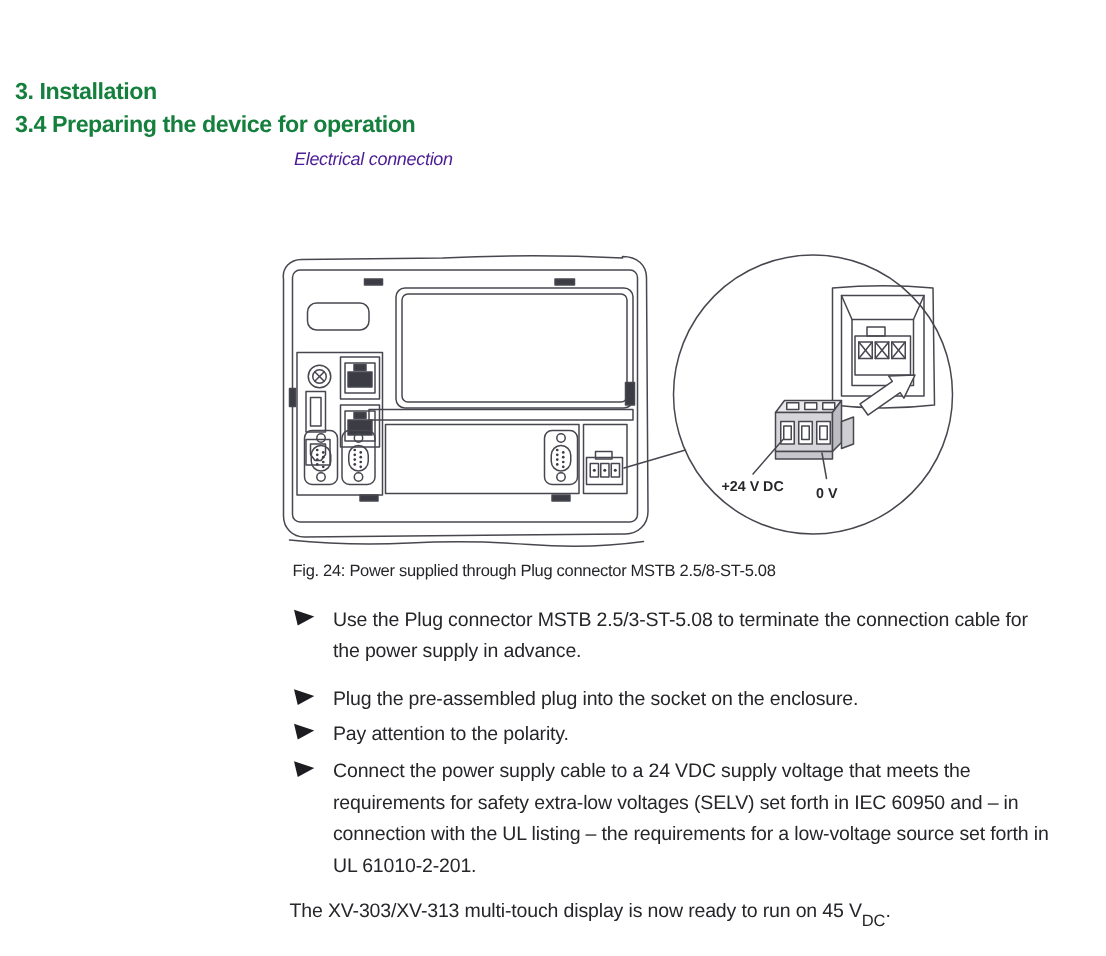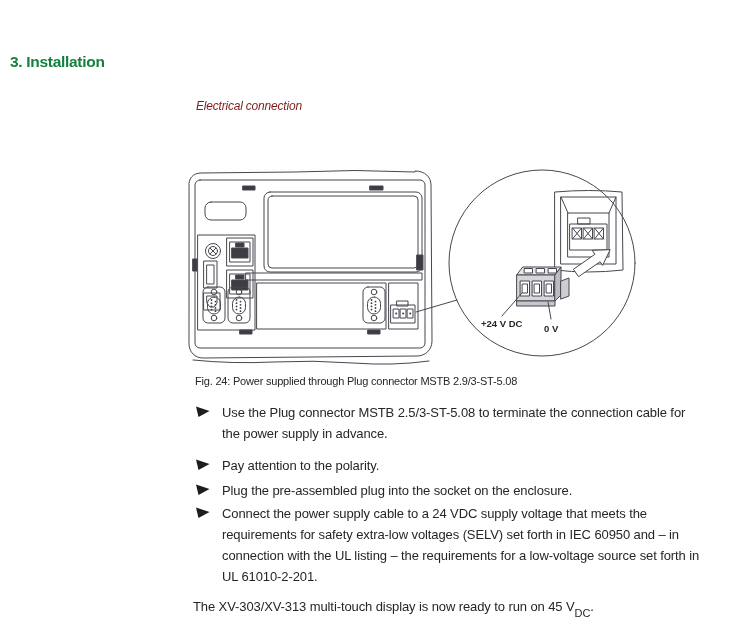--- a/index.html
+++ b/index.html
@@ -7,21 +7,21 @@
     width:737px;height:637px;position:relative;background:#ffffff;
     font-family:"Liberation Sans",sans-serif;color:#26262a;overflow:hidden;
   }
   .heading{
     position:absolute;left:10px;top:5px;
     font-size:15.5px;font-weight:bold;line-height:22px;
     letter-spacing:-0.3px;color:#15803d;white-space:pre-line;margin-top:46px;
   }
   .sidenote{
     position:absolute;left:196px;top:99px;
-    font-style:italic;font-size:12px;letter-spacing:-0.2px;color:#7f1d1d;
+    font-style:italic;font-size:12px;letter-spacing:-0.2px;color:#4c1d95;
   }
   .diagram{position:absolute;left:185px;top:163px;width:500px;height:202px;}
   .caption{
     position:absolute;left:195px;top:375px;
     font-size:11px;letter-spacing:-0.2px;color:#26262a;
   }
   .steps{
     position:absolute;left:196px;top:402px;width:505px;
   }
   .step{display:flex;align-items:flex-start;margin-bottom:11px;}
@@ -35,21 +35,21 @@
   .closing{
     position:absolute;left:193px;top:599px;
     font-size:13px;letter-spacing:-0.1px;color:#26262a;
   }
   .closing sub{font-size:11px;position:relative;top:2px;left:0;}
   svg text{font-family:"Liberation Sans",sans-serif;}
 </style>
 </head>
 <body>
 
-<div class="heading"><span>3. Installation</span><br></div>
+<div class="heading"><span>3. Installation</span><br><span>3.4 Preparing the device for operation</span></div>
 
 <div class="sidenote">Electrical connection</div>
 
 <svg class="diagram" viewBox="0 0 500 202" xmlns="http://www.w3.org/2000/svg">
   <g stroke="#47474f" stroke-width="1" fill="none" stroke-linejoin="round" stroke-linecap="round">
 
     <g>
 
       <path d="M4,23 C3,16 8,10 16,10 L110,9 q60,-3 120,0 L230,8 C240,8 246,14 246,22 L247,178 C247,187 240,193 232,193 L18,195 C10,195 4,189 4,181 Z"></path>
       <path d="M8,197 q40,4 80,2 t80,1 t76,-2"></path>
@@ -214,41 +214,41 @@
       </g>
 
       <line x1="317" y1="153" x2="337" y2="130"></line>
       <line x1="366" y1="156" x2="363" y2="139"></line>
       <text x="296" y="164" font-size="9.5" font-weight="bold" fill="#26262a" stroke="none">+24 V DC</text>
       <text x="359" y="169" font-size="9.5" font-weight="bold" fill="#26262a" stroke="none">0 V</text>
     </g>
   </g>
 </svg>
 
-<div class="caption">Fig. 24: Power supplied through Plug connector MSTB 2.9/3-ST-5.08</div>
+<div class="caption">Fig. 24: Power supplied through Plug connector MSTB 2.5/8-ST-5.08</div>
 
 <div class="steps">
   <div class="step">
     <svg class="step-marker" width="14" height="12" viewBox="0 0 14 12">
         <polygon points="0,0.5 13.5,5 2.5,11" fill="#1d1d21"></polygon>
       </svg>
     <div class="step-text">Use the Plug connector MSTB 2.5/3-ST-5.08 to terminate the connection cable for the power supply in advance.</div>
   </div>
+  <div class="step tight">
+    <svg class="step-marker" width="14" height="12" viewBox="0 0 14 12">
+        <polygon points="0,0.5 13.5,5 2.5,11" fill="#1d1d21"></polygon>
+      </svg>
+    <div class="step-text">Plug the pre-assembled plug into the socket on the enclosure.</div>
+  </div>
   <div class="step med">
     <svg class="step-marker" width="14" height="12" viewBox="0 0 14 12">
         <polygon points="0,0.5 13.5,5 2.5,11" fill="#1d1d21"></polygon>
       </svg>
     <div class="step-text">Pay attention to the polarity.</div>
   </div>
-  <div class="step tight">
-    <svg class="step-marker" width="14" height="12" viewBox="0 0 14 12">
-        <polygon points="0,0.5 13.5,5 2.5,11" fill="#1d1d21"></polygon>
-      </svg>
-    <div class="step-text">Plug the pre-assembled plug into the socket on the enclosure.</div>
-  </div>
   <div class="step">
     <svg class="step-marker" width="14" height="12" viewBox="0 0 14 12">
         <polygon points="0,0.5 13.5,5 2.5,11" fill="#1d1d21"></polygon>
       </svg>
     <div class="step-text">Connect the power supply cable to a 24 VDC supply voltage that meets the requirements for safety extra-low voltages (SELV) set forth in IEC 60950 and – in connection with the UL listing – the requirements for a low-voltage source set forth in UL 61010-2-201.</div>
   </div>
 </div>
 
 <div class="closing"><span>The XV-303/XV-313 multi-touch display is now ready to run on 45 V</span><sub>DC</sub><span>.</span></div>
 

